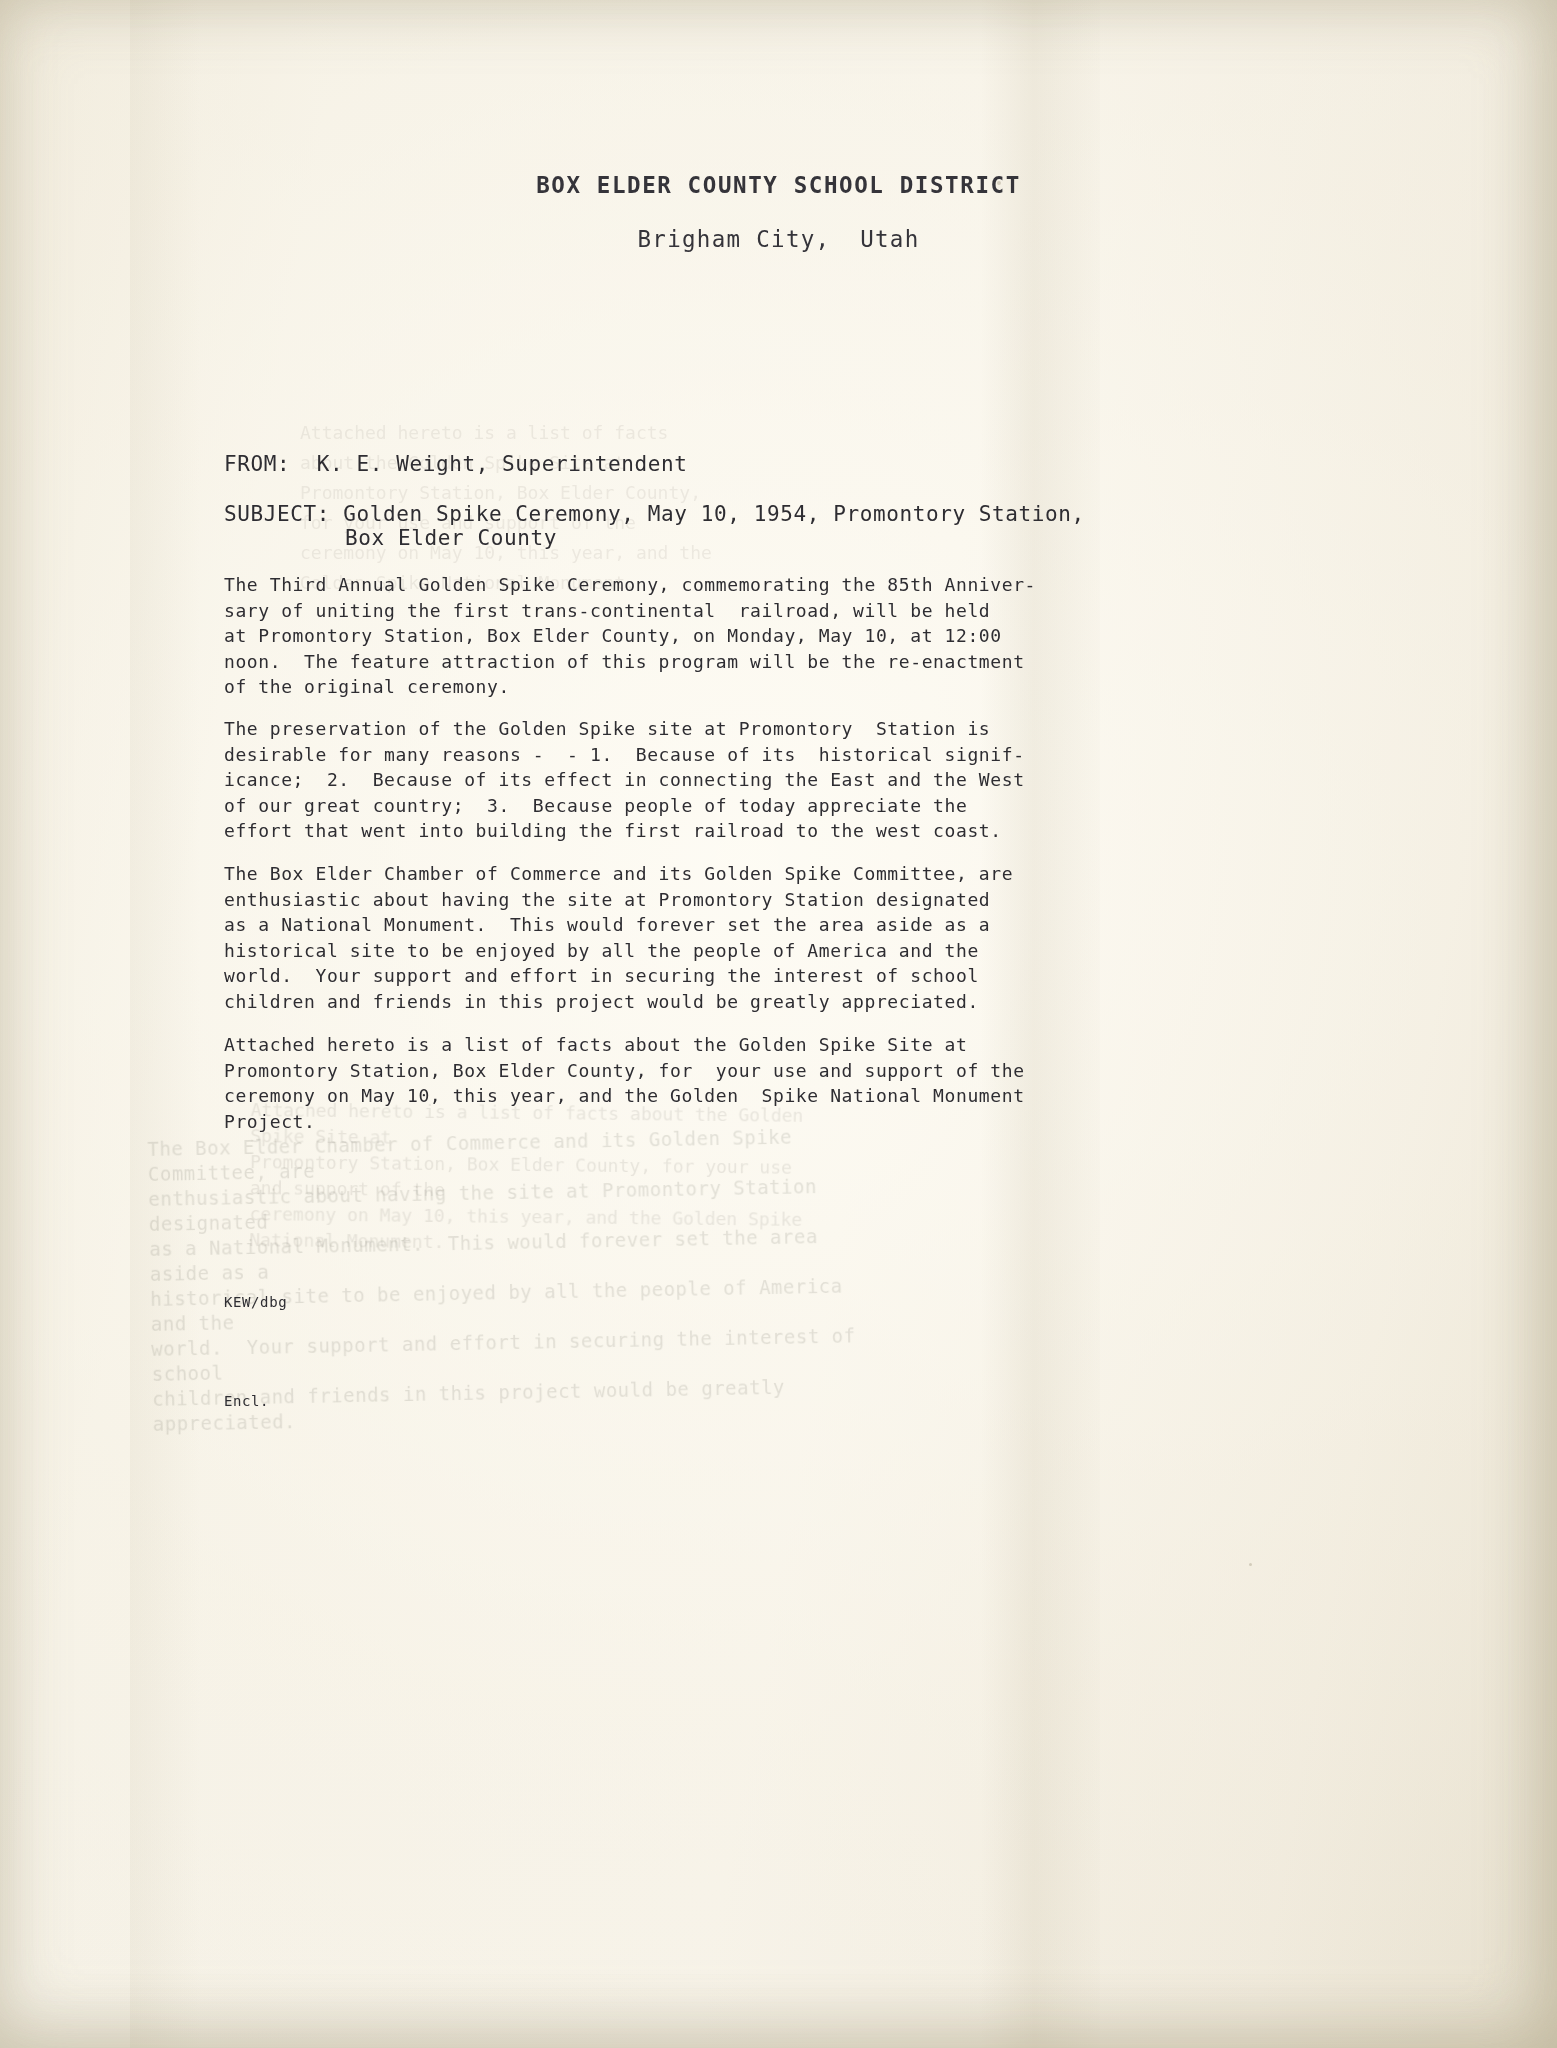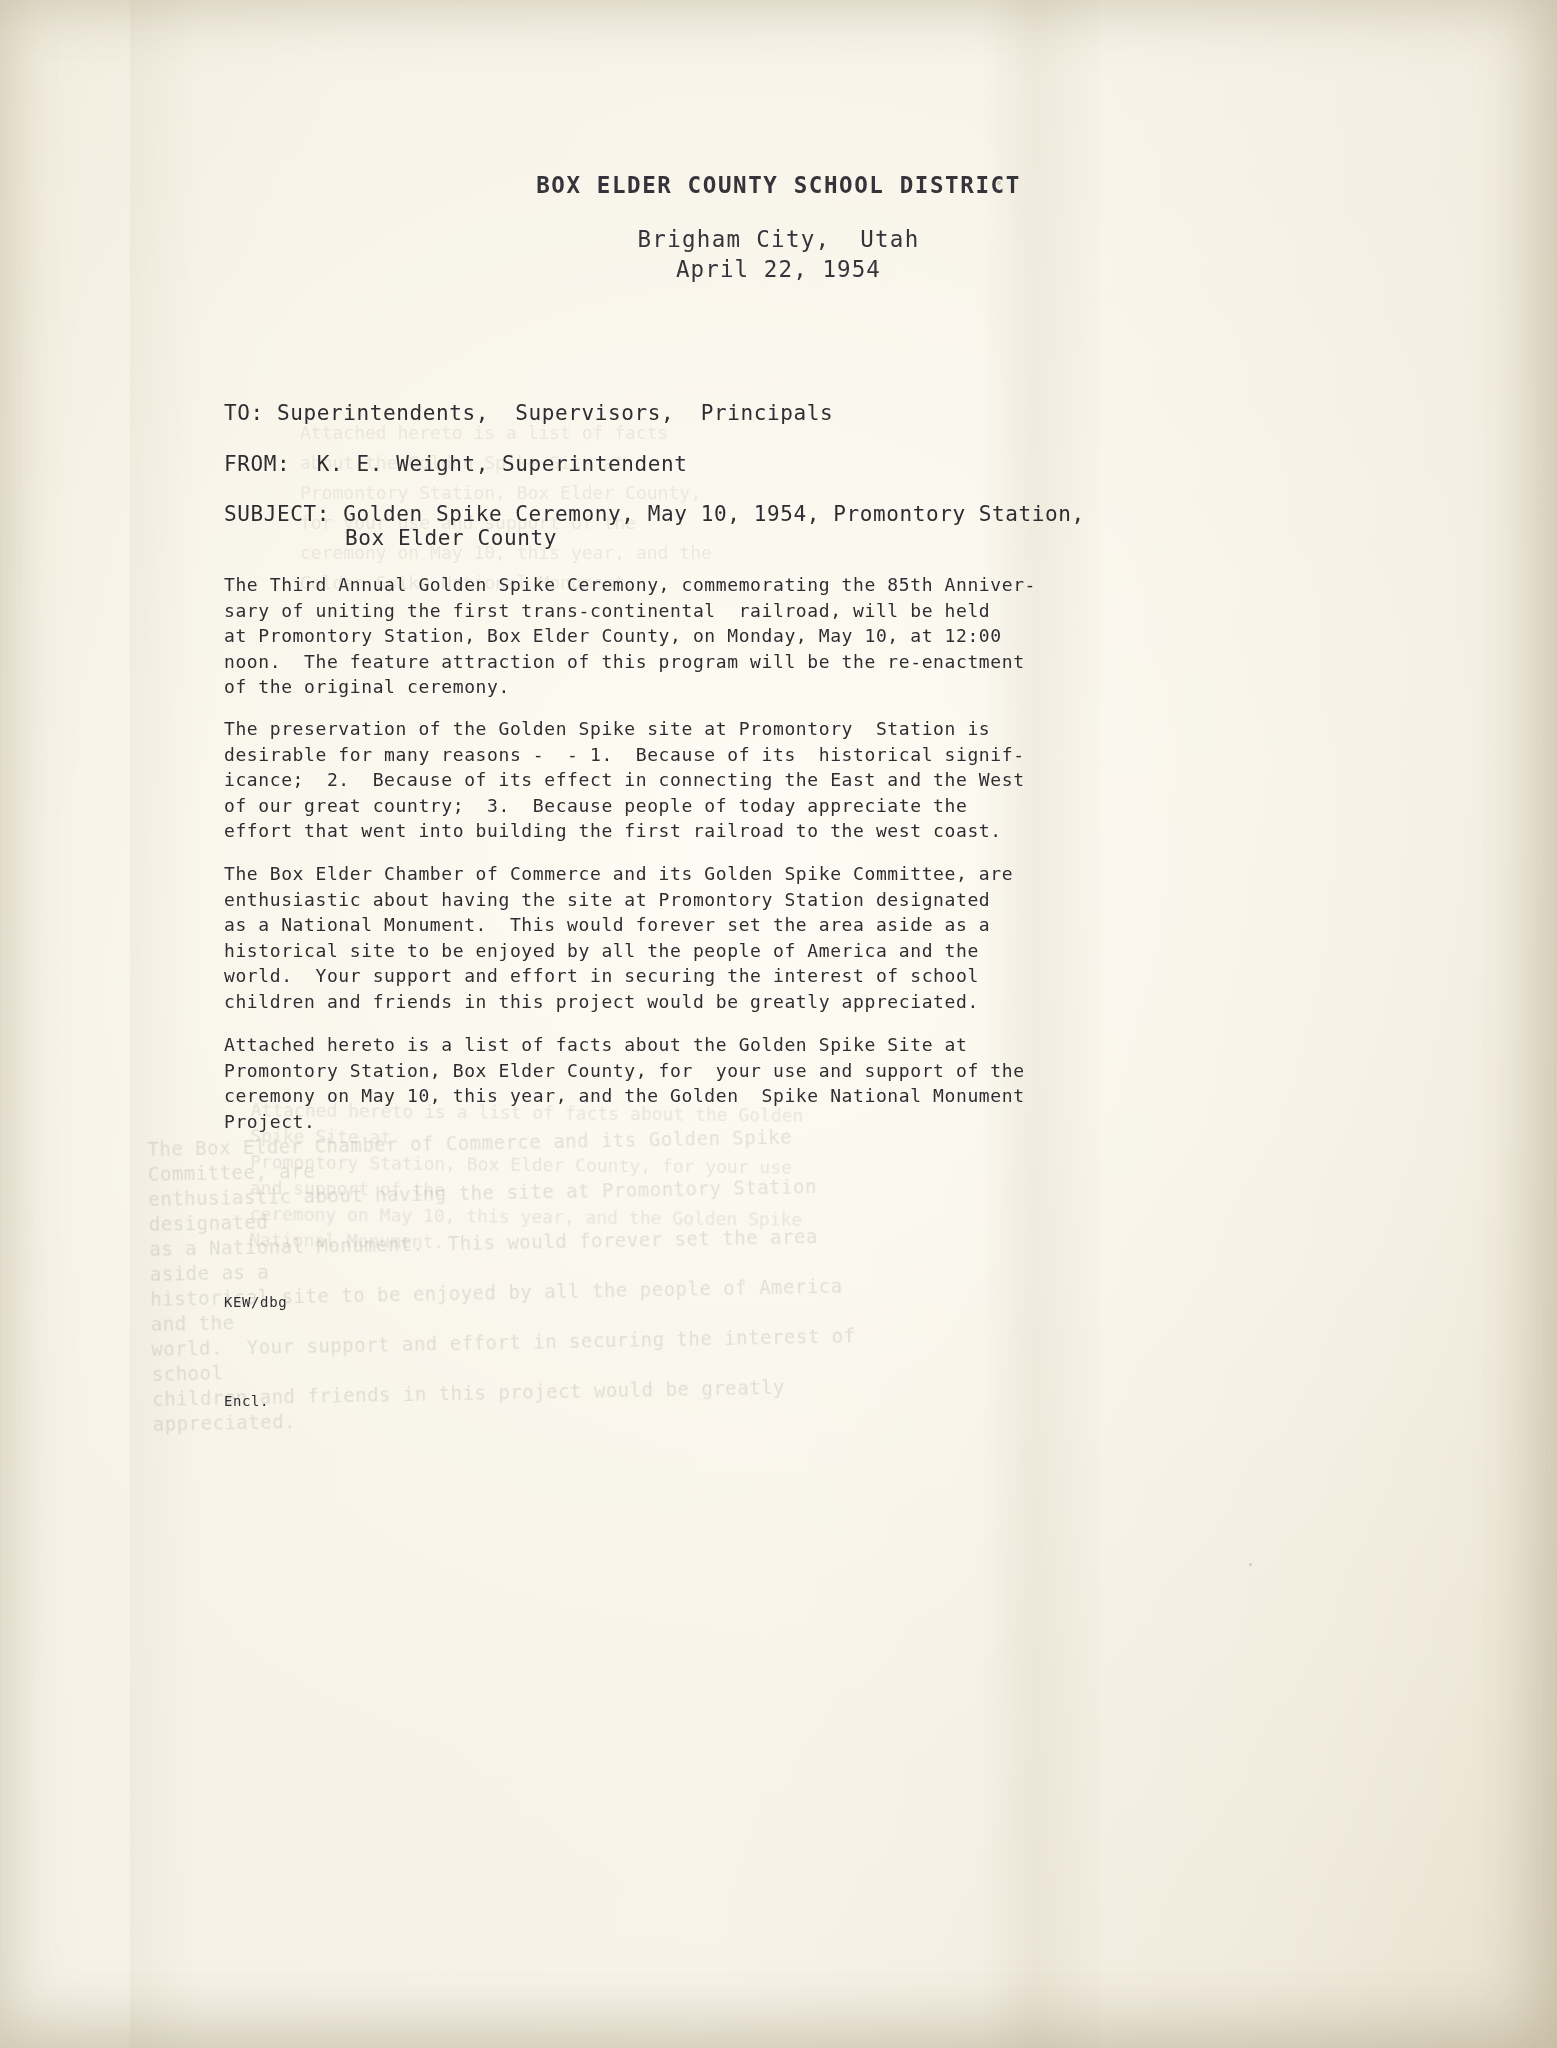--- a/index.html
+++ b/index.html
@@ -175,23 +175,21 @@
 enthusiastic about having the site at Promontory Station designated
 as a National Monument.  This would forever set the area aside as a
 historical site to be enjoyed by all the people of America and the
 world.  Your support and effort in securing the interest of school
 children and friends in this project would be greatly appreciated.</div>
 
   <div class="content">
 
     <div class="hdr l1">BOX ELDER COUNTY SCHOOL DISTRICT</div>
     <div class="hdr l3">Brigham City,  Utah</div>
-    <div class="hdr date">April 22, 1954</div>
-
-    <div class="meta-line meta-to"><span>TO:</span><span> </span><span>Superintendents,  Supervisors,  Principals</span></div>
+
 
     <div class="meta-line meta-from"><span>FROM:</span><span>  </span><span>K. E. Weight, Superintendent</span></div>
 
     <div class="meta-line meta-subj"><span>SUBJECT:</span><span> </span><span>Golden Spike Ceremony, May 10, 1954, Promontory Station,</span></div>
 
     <div class="meta-line meta-subj2" style="left:345px;text-align:right;">Box Elder County</div>
 
     <div class="block para p1">The Third Annual Golden Spike Ceremony, commemorating the 85th Anniver-
 sary of uniting the first trans-continental  railroad, will be held
 at Promontory Station, Box Elder County, on Monday, May 10, at 12:00

